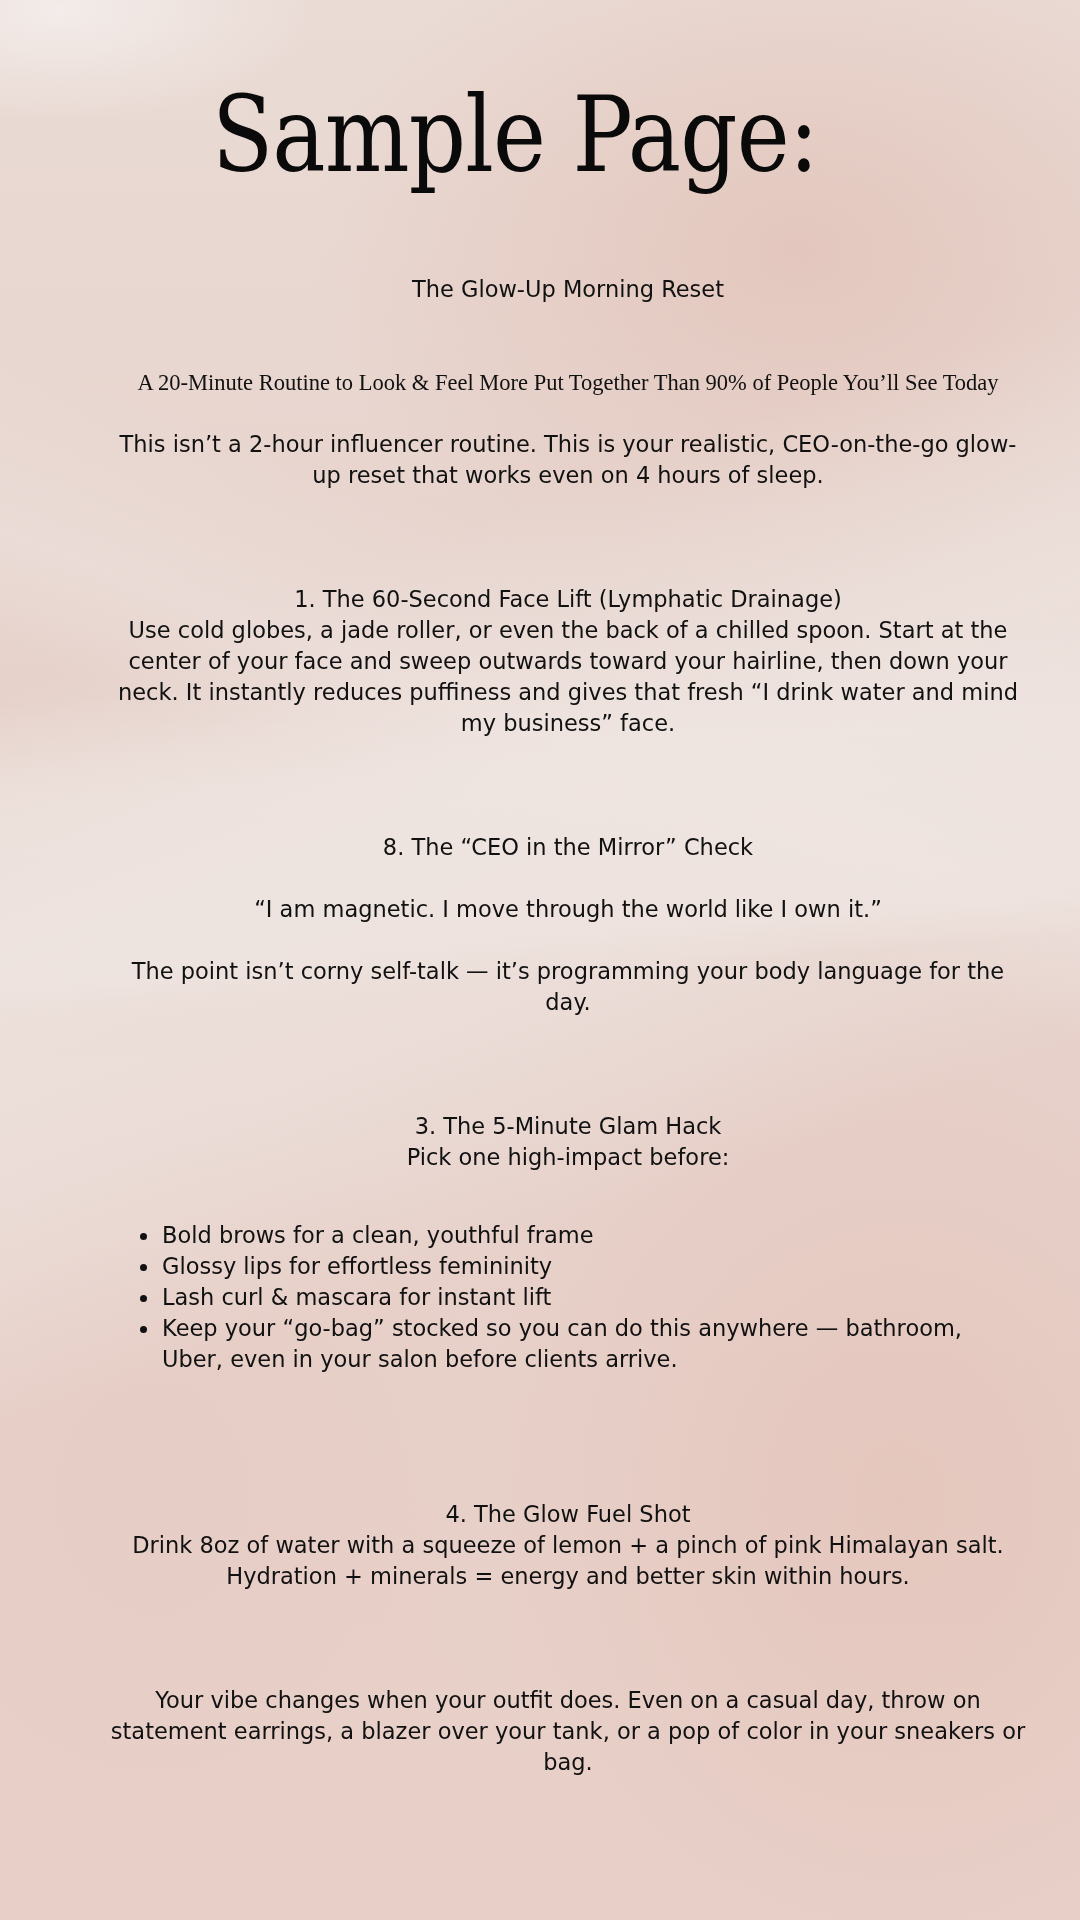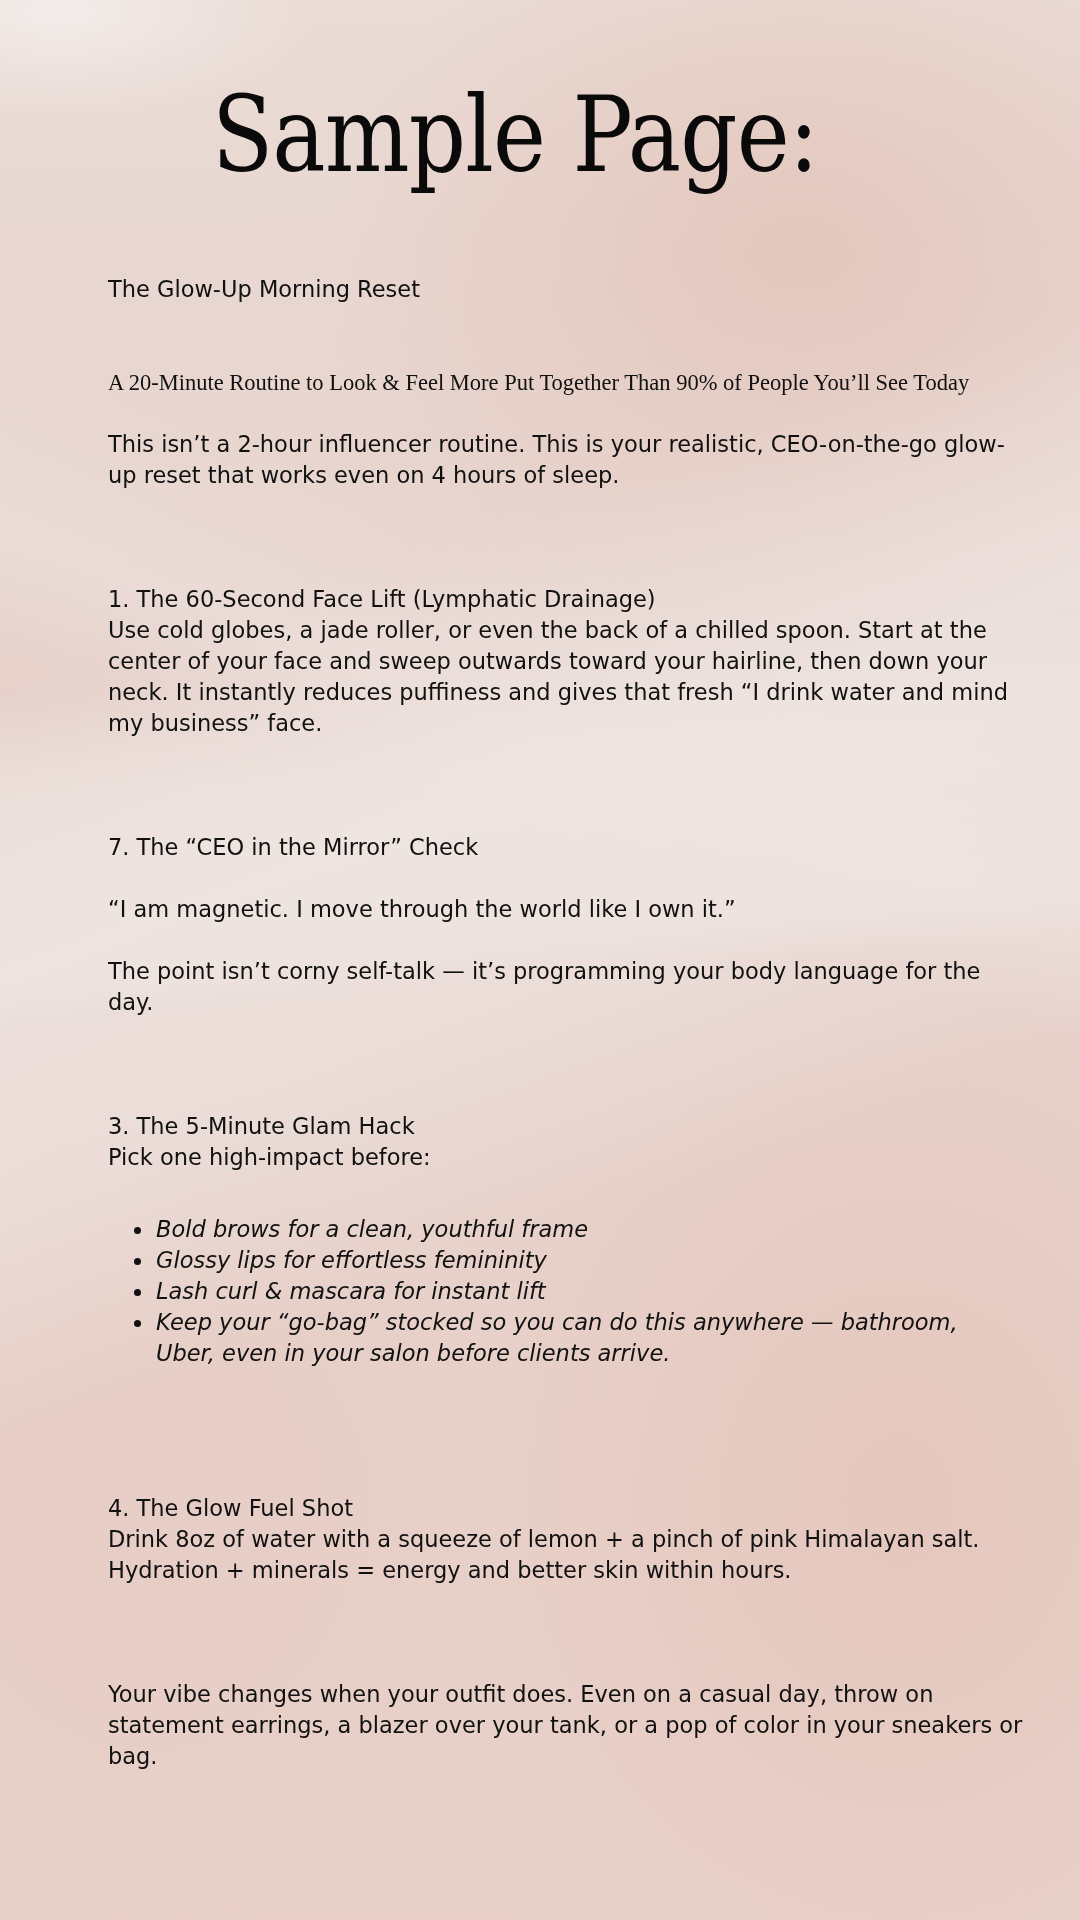--- a/index.html
+++ b/index.html
@@ -66,20 +66,21 @@
     .content {
       position: absolute;
       left: 108px;
       top: 274px;
       width: 920px;
       font-size: 22.5px;
       line-height: 31px;
     }
     .content p {
       margin: 0;
+      text-align: center;
     }
     .subtitle {
       margin-bottom: 62px !important;
     }
     .tagline {
       margin-bottom: 31px !important;
       font-family: Liberation Serif, serif;
     }
     .intro {
       margin-bottom: 93px !important;
@@ -87,24 +88,23 @@
     .section {
       margin-bottom: 93px;
     }
     .section-3 {
       margin-bottom: 124px;
     }
     .spacer {
       height: 31px;
     }
     .bullets {
-      margin: 10px;
+      margin: 16px;
       padding-left: 38px;
       list-style: none;
-      font-style: italic;
     }
     .bullets li {
       position: relative;
     }
     .bullets li::before {
       content: "";
       position: absolute;
       left: -22px;
       top: 13px;
       width: 7px;
@@ -129,21 +129,21 @@
     <p class="subtitle">The Glow-Up Morning Reset</p>
     <p class="tagline">A 20-Minute Routine to Look &amp; Feel More Put Together Than 90% of People You’ll See Today</p>
     <p class="intro">This isn’t a 2-hour influencer routine. This is your realistic, CEO-on-the-go glow-up reset that works even on 4 hours of sleep.</p>
 
     <div class="section">
       <p>1. The 60-Second Face Lift (Lymphatic Drainage)</p>
       <p>Use cold globes, a jade roller, or even the back of a chilled spoon. Start at the center of your face and sweep outwards toward your hairline, then down your neck. It instantly reduces puffiness and gives that fresh “I drink water and mind my business” face.</p>
     </div>
 
     <div class="section">
-      <p>7. The “CEO in the Mirror” Check</p>
+      <p>8. The “CEO in the Mirror” Check</p>
       <div class="spacer"></div>
       <p>“I am magnetic. I move through the world like I own it.”</p>
       <div class="spacer"></div>
       <p>The point isn’t corny self-talk — it’s programming your body language for the day.</p>
     </div>
 
     <div class="section section-3">
       <p>3. The 5-Minute Glam Hack</p>
       <p>Pick one high-impact before:</p>
       <div class="spacer"></div>

